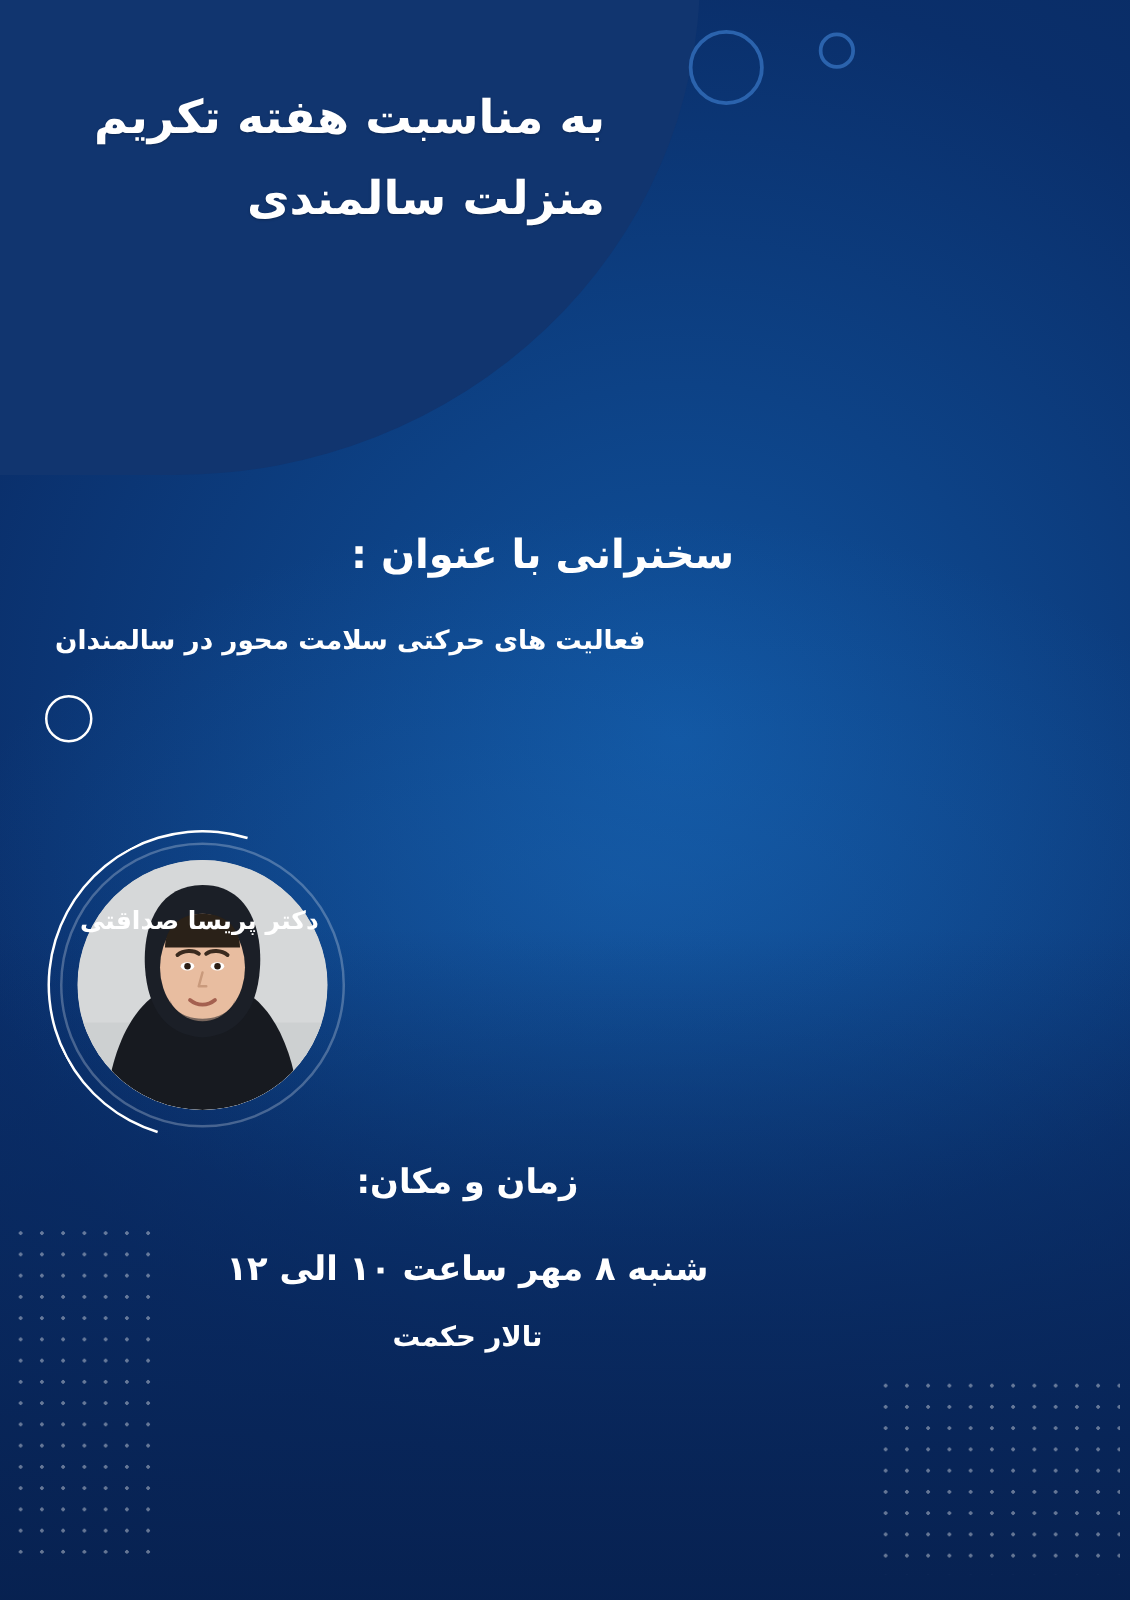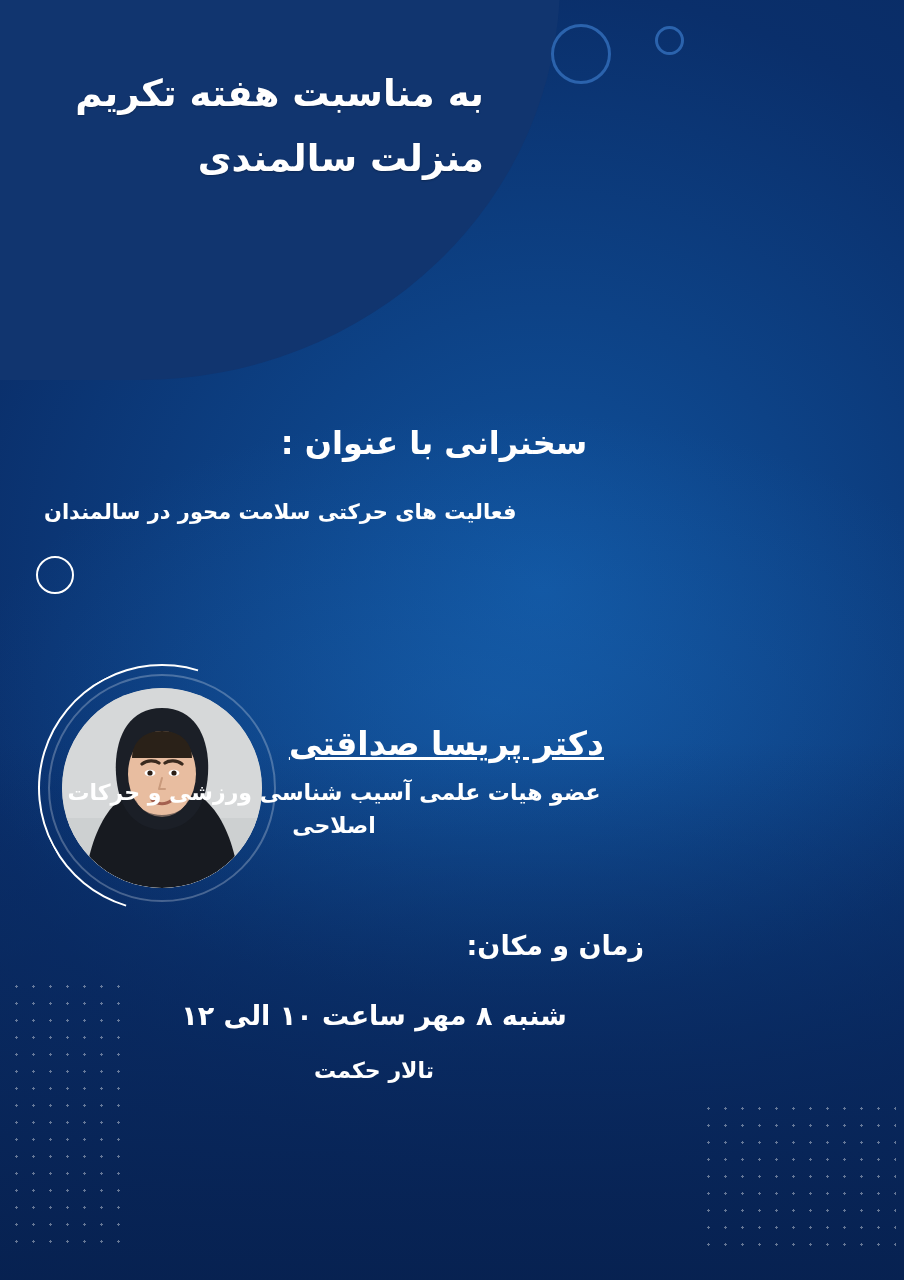--- a/index.html
+++ b/index.html
@@ -184,47 +184,46 @@
     overflow: hidden;
     background: #cfd2d4;
   }
   .portrait svg { display: block; width: 200px; height: 200px; }
 
   .speaker-name {
     position: absolute;
     right: 300px;
     top: 724px;
     width: 540px;
-    text-align: right;
-    color: #ffffff;
-    font-size: 33px;
-    font-weight: bold;
-    direction: rtl;
-    text-decoration: underline;
+    text-align: left;
+    color: #ffffff;
+    font-size: 20px;
+    font-weight: bold;
+    direction: rtl;
   }
   .speaker-role {
     position: absolute;
     right: 290px;
     top: 776px;
     width: 560px;
     text-align: center;
     color: #ffffff;
     font-size: 22px;
     font-weight: bold;
     direction: rtl;
     line-height: 1.5;
   }
 
   
   .tp-label {
     position: absolute;
     right: 260px;
     top: 930px;
     width: 540px;
-    text-align: right;
+    text-align: center;
     color: #ffffff;
     font-size: 27px;
     font-weight: bold;
     direction: rtl;
   }
   .tp-date {
     position: absolute;
     right: 250px;
     top: 1000px;
     width: 560px;
@@ -305,19 +304,18 @@
           <path d="M90 112 C96 117, 104 117, 110 112" stroke="#a4604f" stroke-width="3" fill="none" stroke-linecap="round"></path>
 
           <path d="M74 112 C80 132, 120 132, 126 112 C122 136, 78 136, 74 112 Z" fill="#1b1f27" opacity="0.55"></path>
         </g>
       </svg>
     </div>
     <div class="portrait-ring" style="inset:10px; border-color:rgba(255,255,255,0.25);"></div>
   </div>
 
   <div class="speaker-name">دکتر پریسا صداقتی</div>
-  <div class="speaker-role">عضو هیات علمی آسیب شناسی ورزشی و حرکات اصلاحی</div>
 
   <div class="tp-label">زمان و مکان:</div>
   <div class="tp-date">شنبه ۸ مهر  ساعت ۱۰ الی ۱۲</div>
   <div class="tp-place">تالار حکمت</div>
 
 </div>
 
 </body></html>

